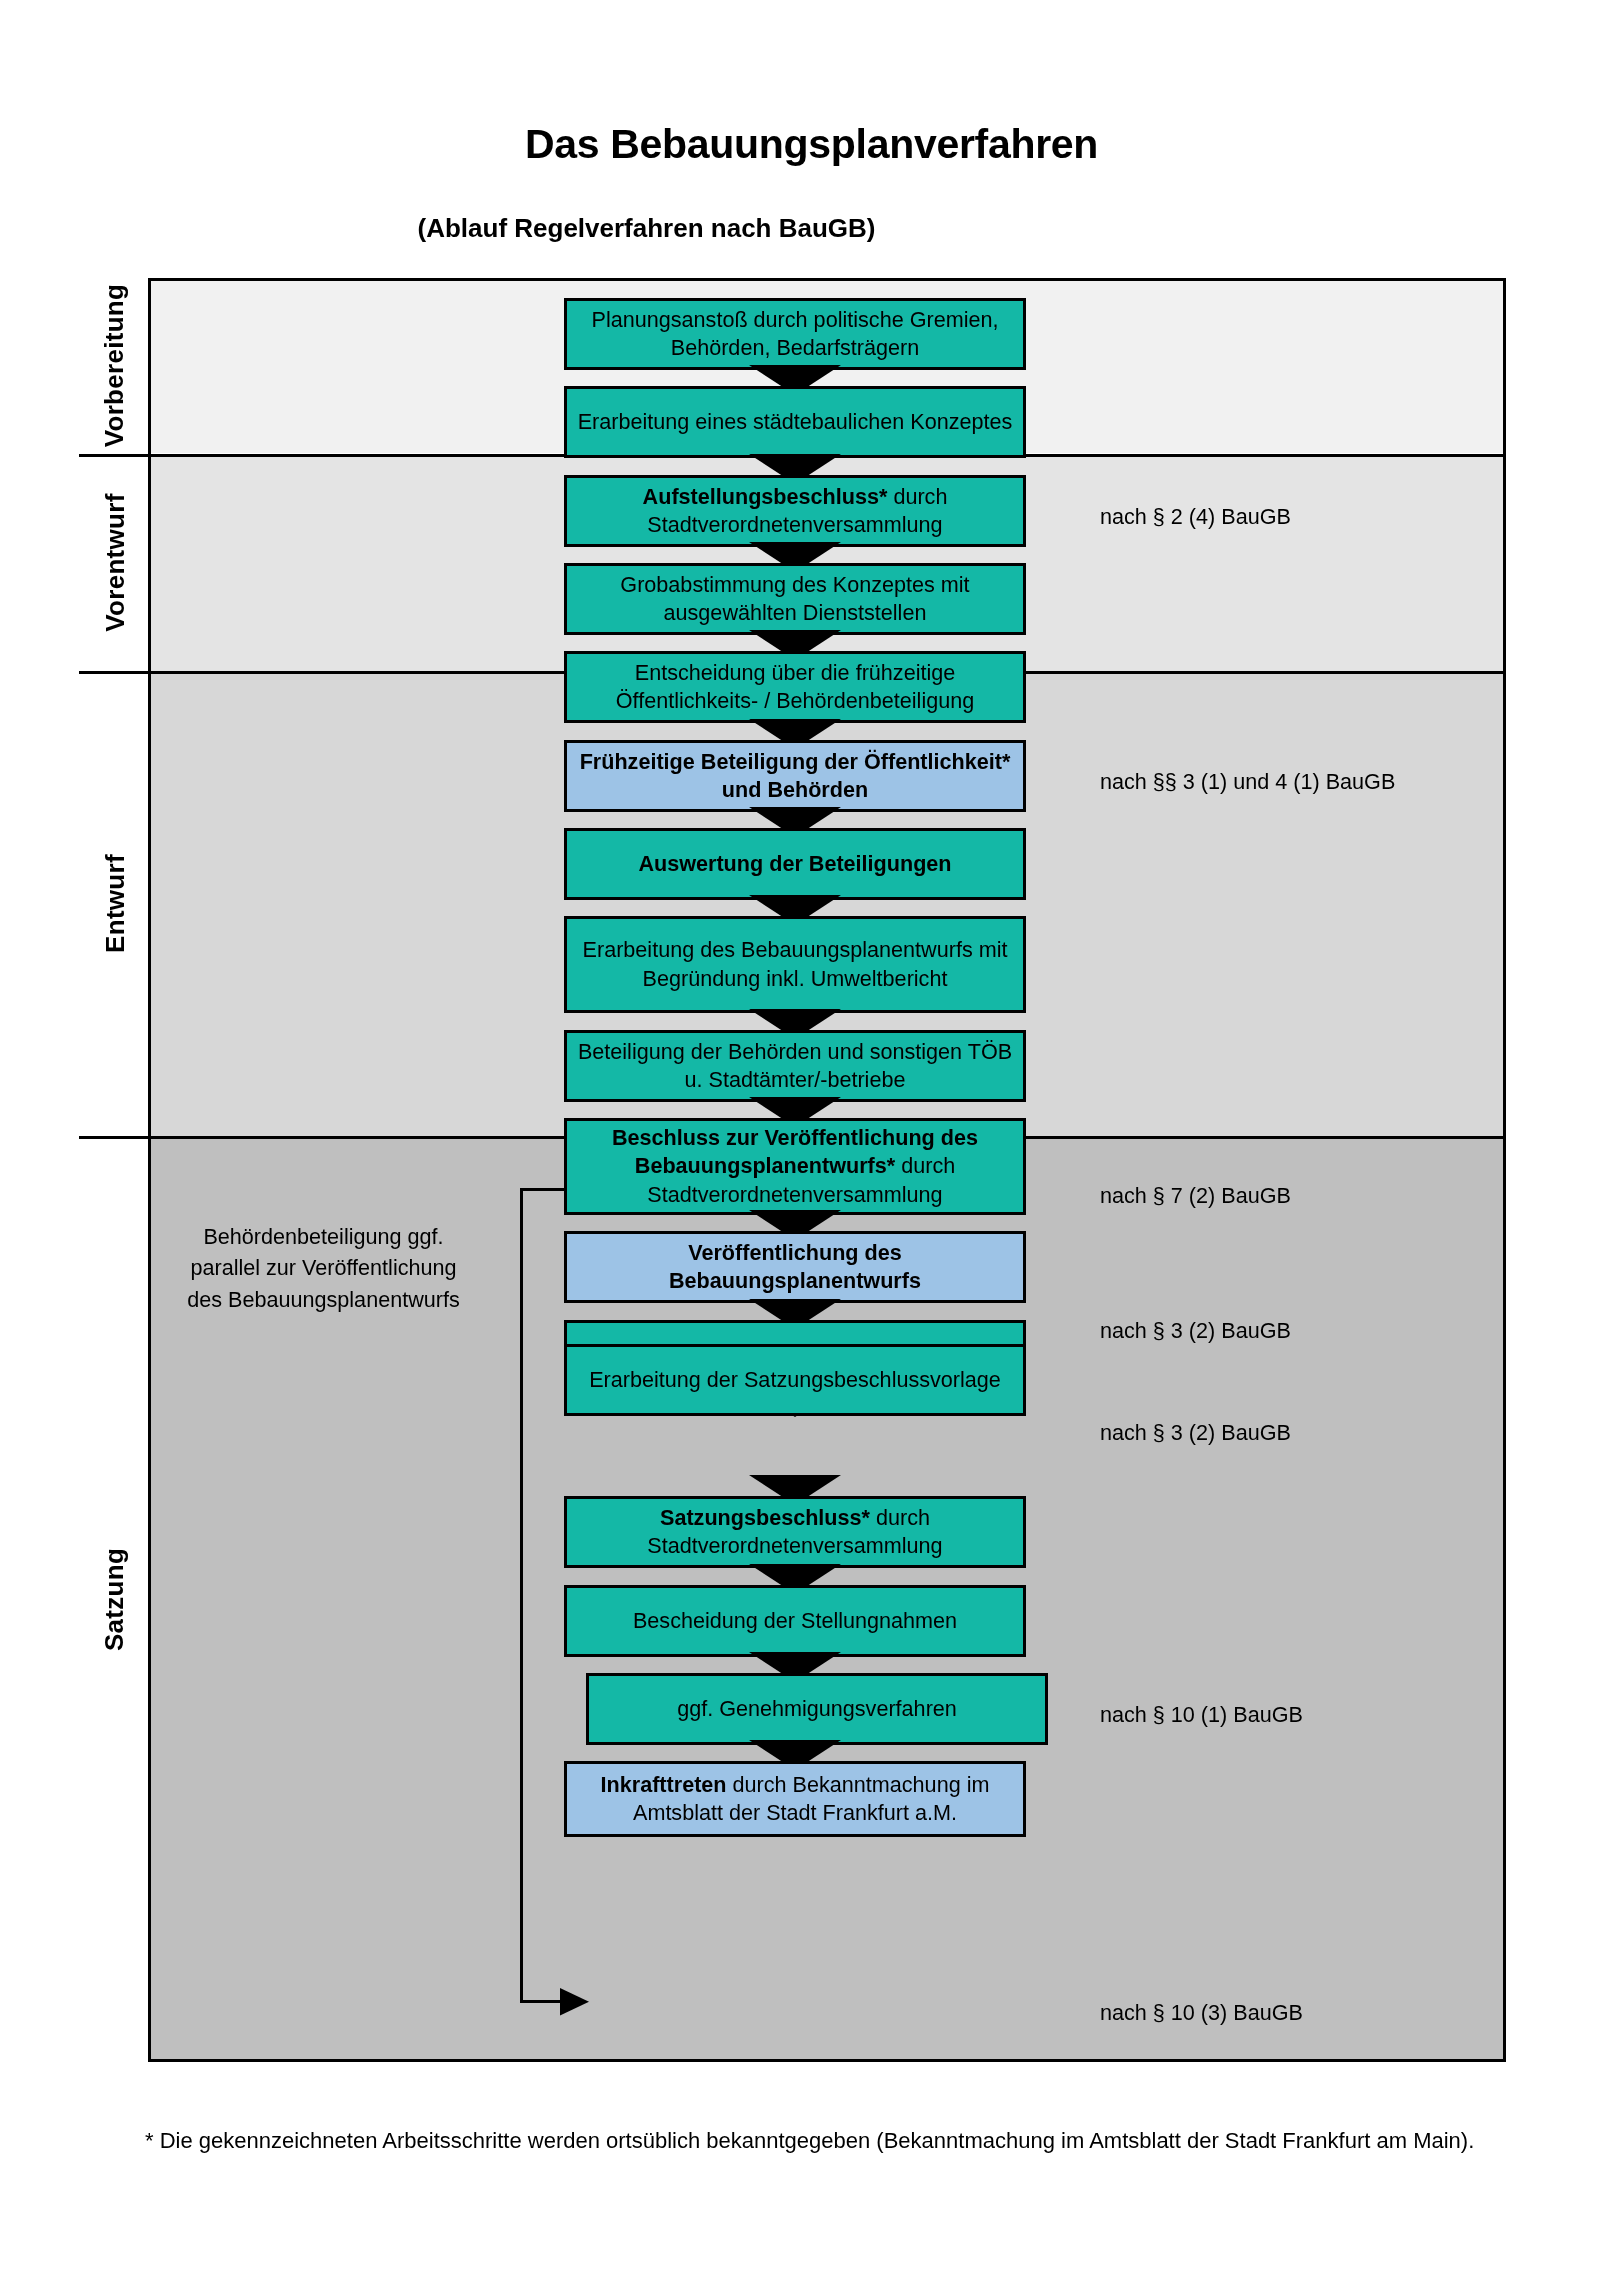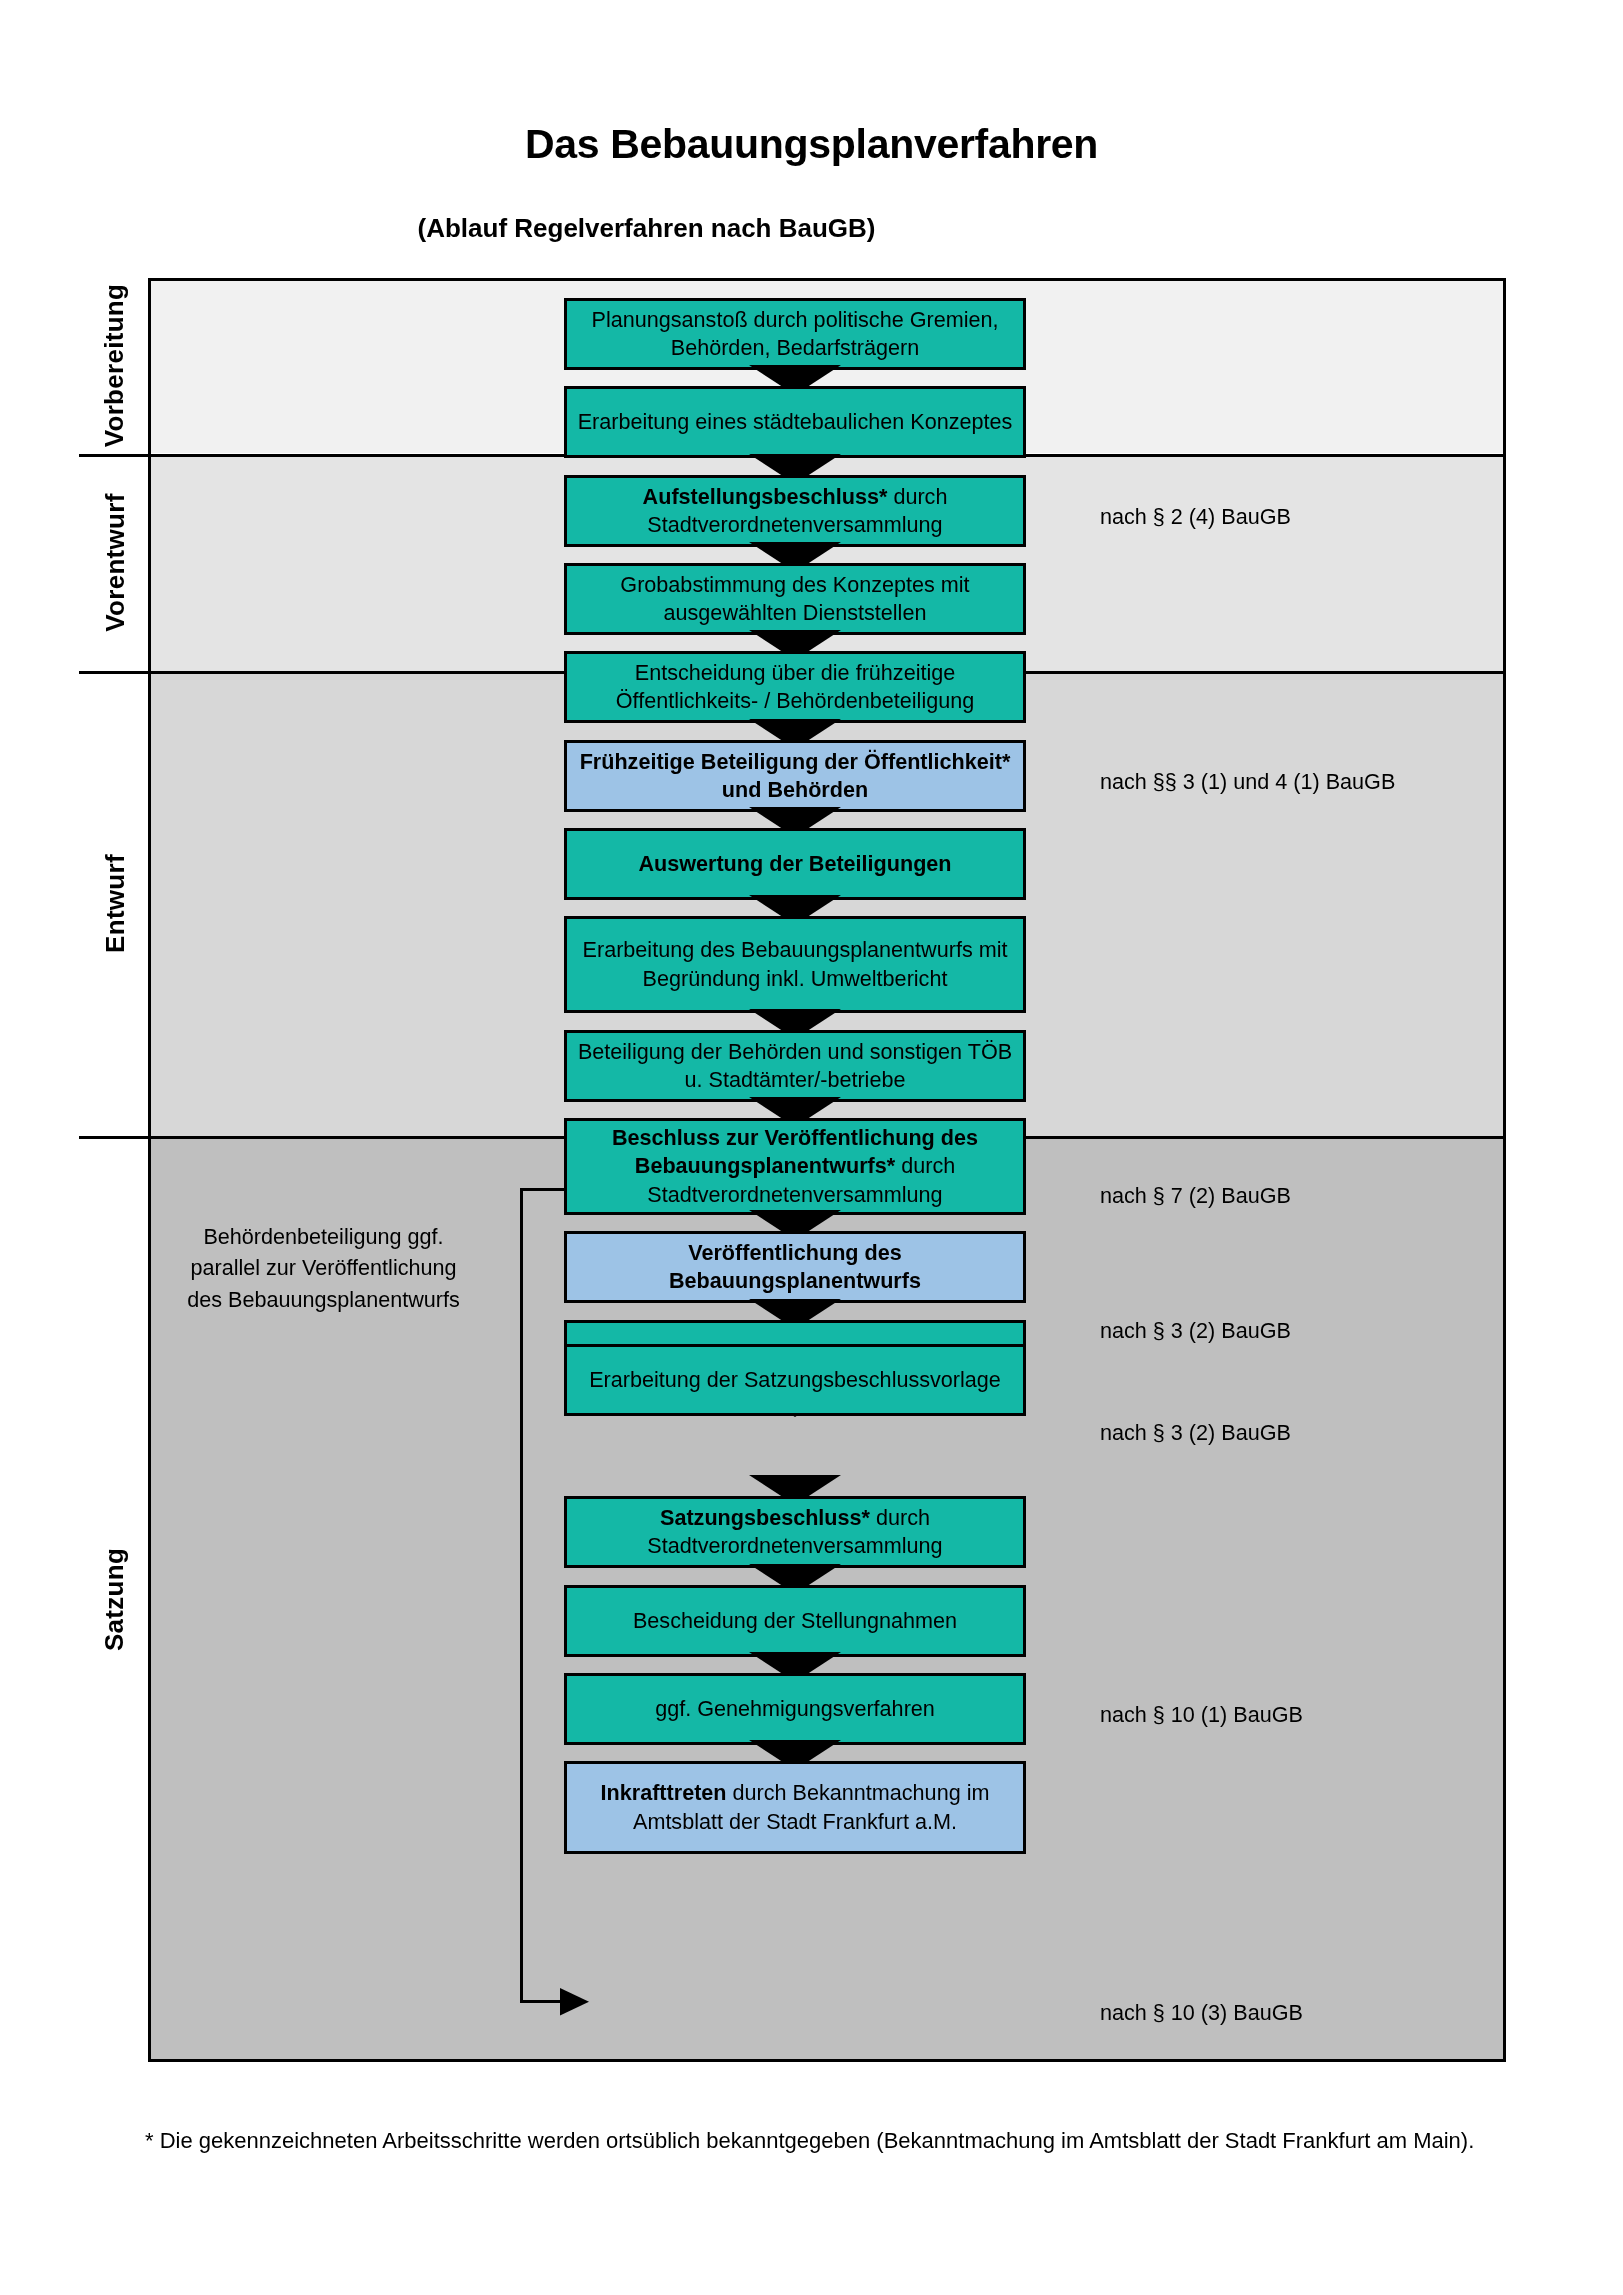--- a/index.html
+++ b/index.html
@@ -204,26 +204,26 @@
 <div class="abs box" style="top:1496px;height:72px;">
   <span><b>Satzungsbeschluss*</b><span> durch Stadtverordnetenversammlung</span></span>
 </div>
 <div class="abs arrow-down" style="top:1564px;"></div>
 
 <div class="abs box" style="top:1585px;height:72px;">
   <span>Bescheidung der Stellungnahmen</span>
 </div>
 <div class="abs arrow-down" style="top:1652px;"></div>
 
-<div class="abs box" style="top:1673px;height:72px;">
+<div class="abs box" style="top:1673px;height:72px;margin-left:22px;">
   <span>ggf. Genehmigungsverfahren</span>
 </div>
 <div class="abs arrow-down" style="top:1740px;"></div>
 
-<div class="abs box blue" style="top:1761px;height:93px;">
+<div class="abs box blue" style="top:1761px;height:76px;">
   <span><b>Inkrafttreten</b><span> durch Bekanntmachung im Amtsblatt der Stadt Frankfurt a.M.</span></span>
 </div>
 
 <div class="abs legal" style="top:504px;">nach § 2 (4) BauGB</div>
 <div class="abs legal" style="top:769px;">nach §§ 3 (1) und 4 (1) BauGB</div>
 <div class="abs legal" style="top:1183px;">nach § 7 (2) BauGB</div>
 <div class="abs legal" style="top:1318px;">nach § 3 (2) BauGB</div>
 <div class="abs legal" style="top:1420px;">nach § 3 (2) BauGB</div>
 <div class="abs legal" style="top:1702px;">nach § 10 (1) BauGB</div>
 <div class="abs legal" style="top:2000px;">nach § 10 (3) BauGB</div>

